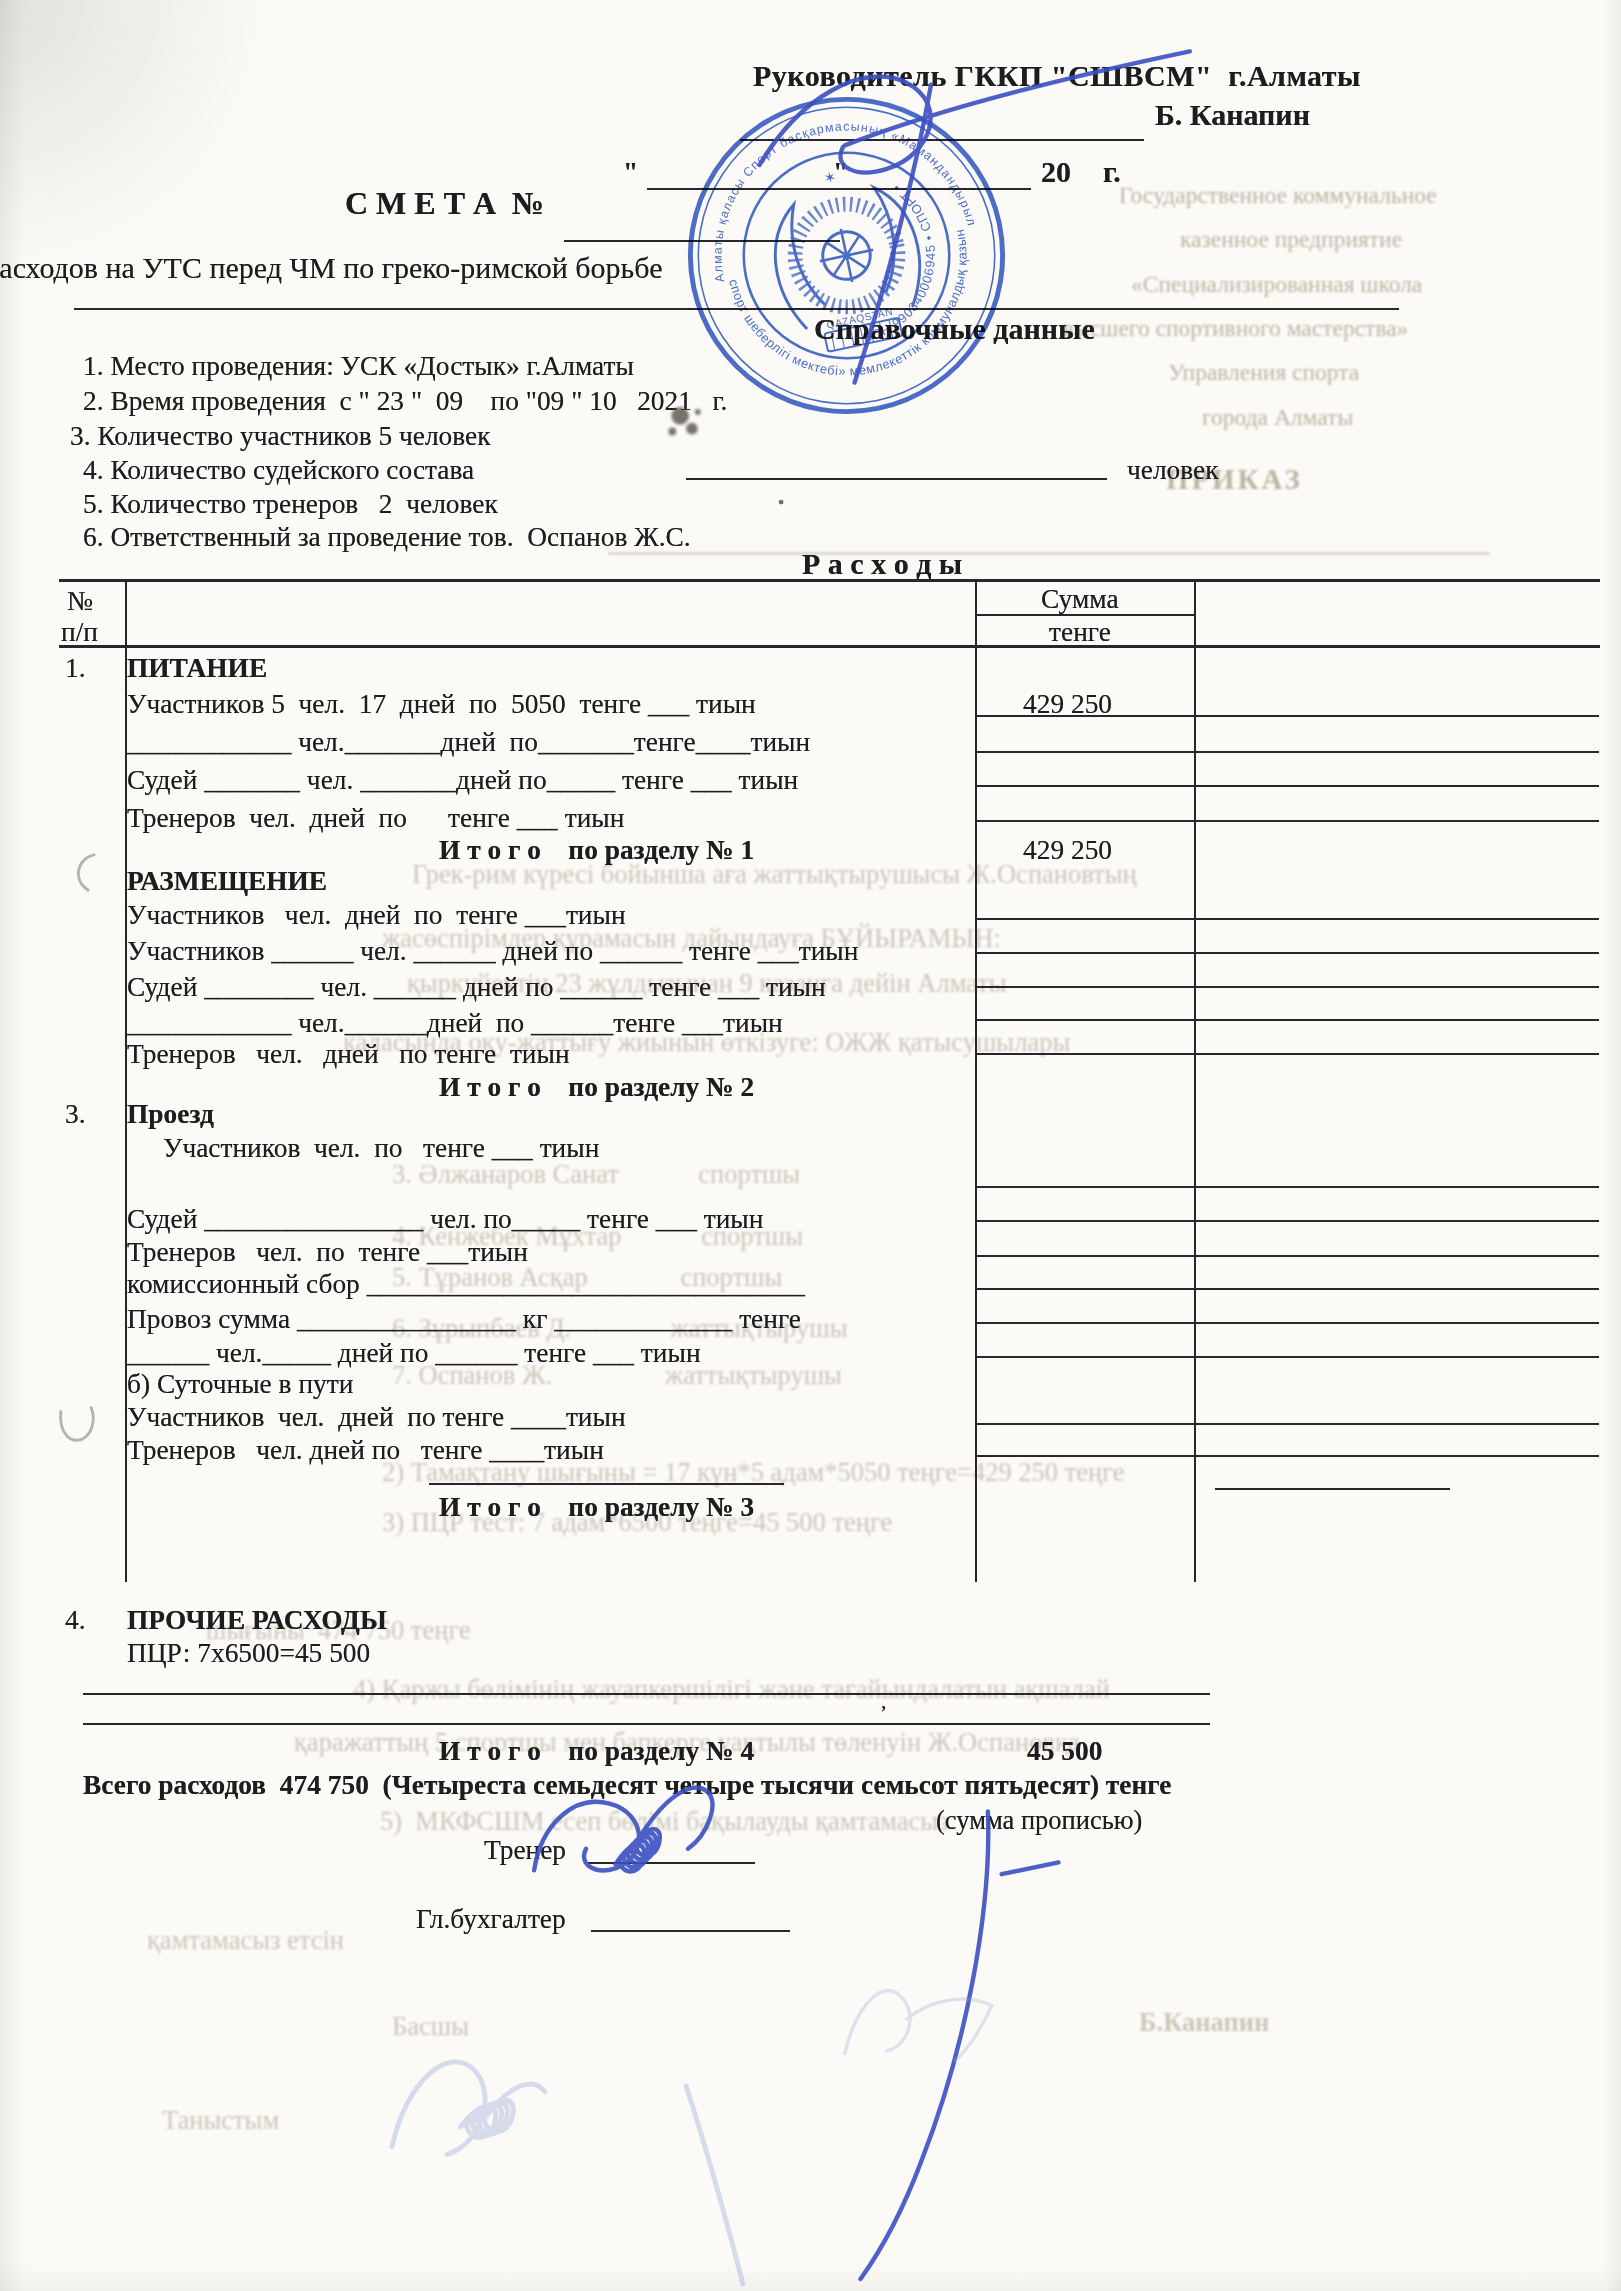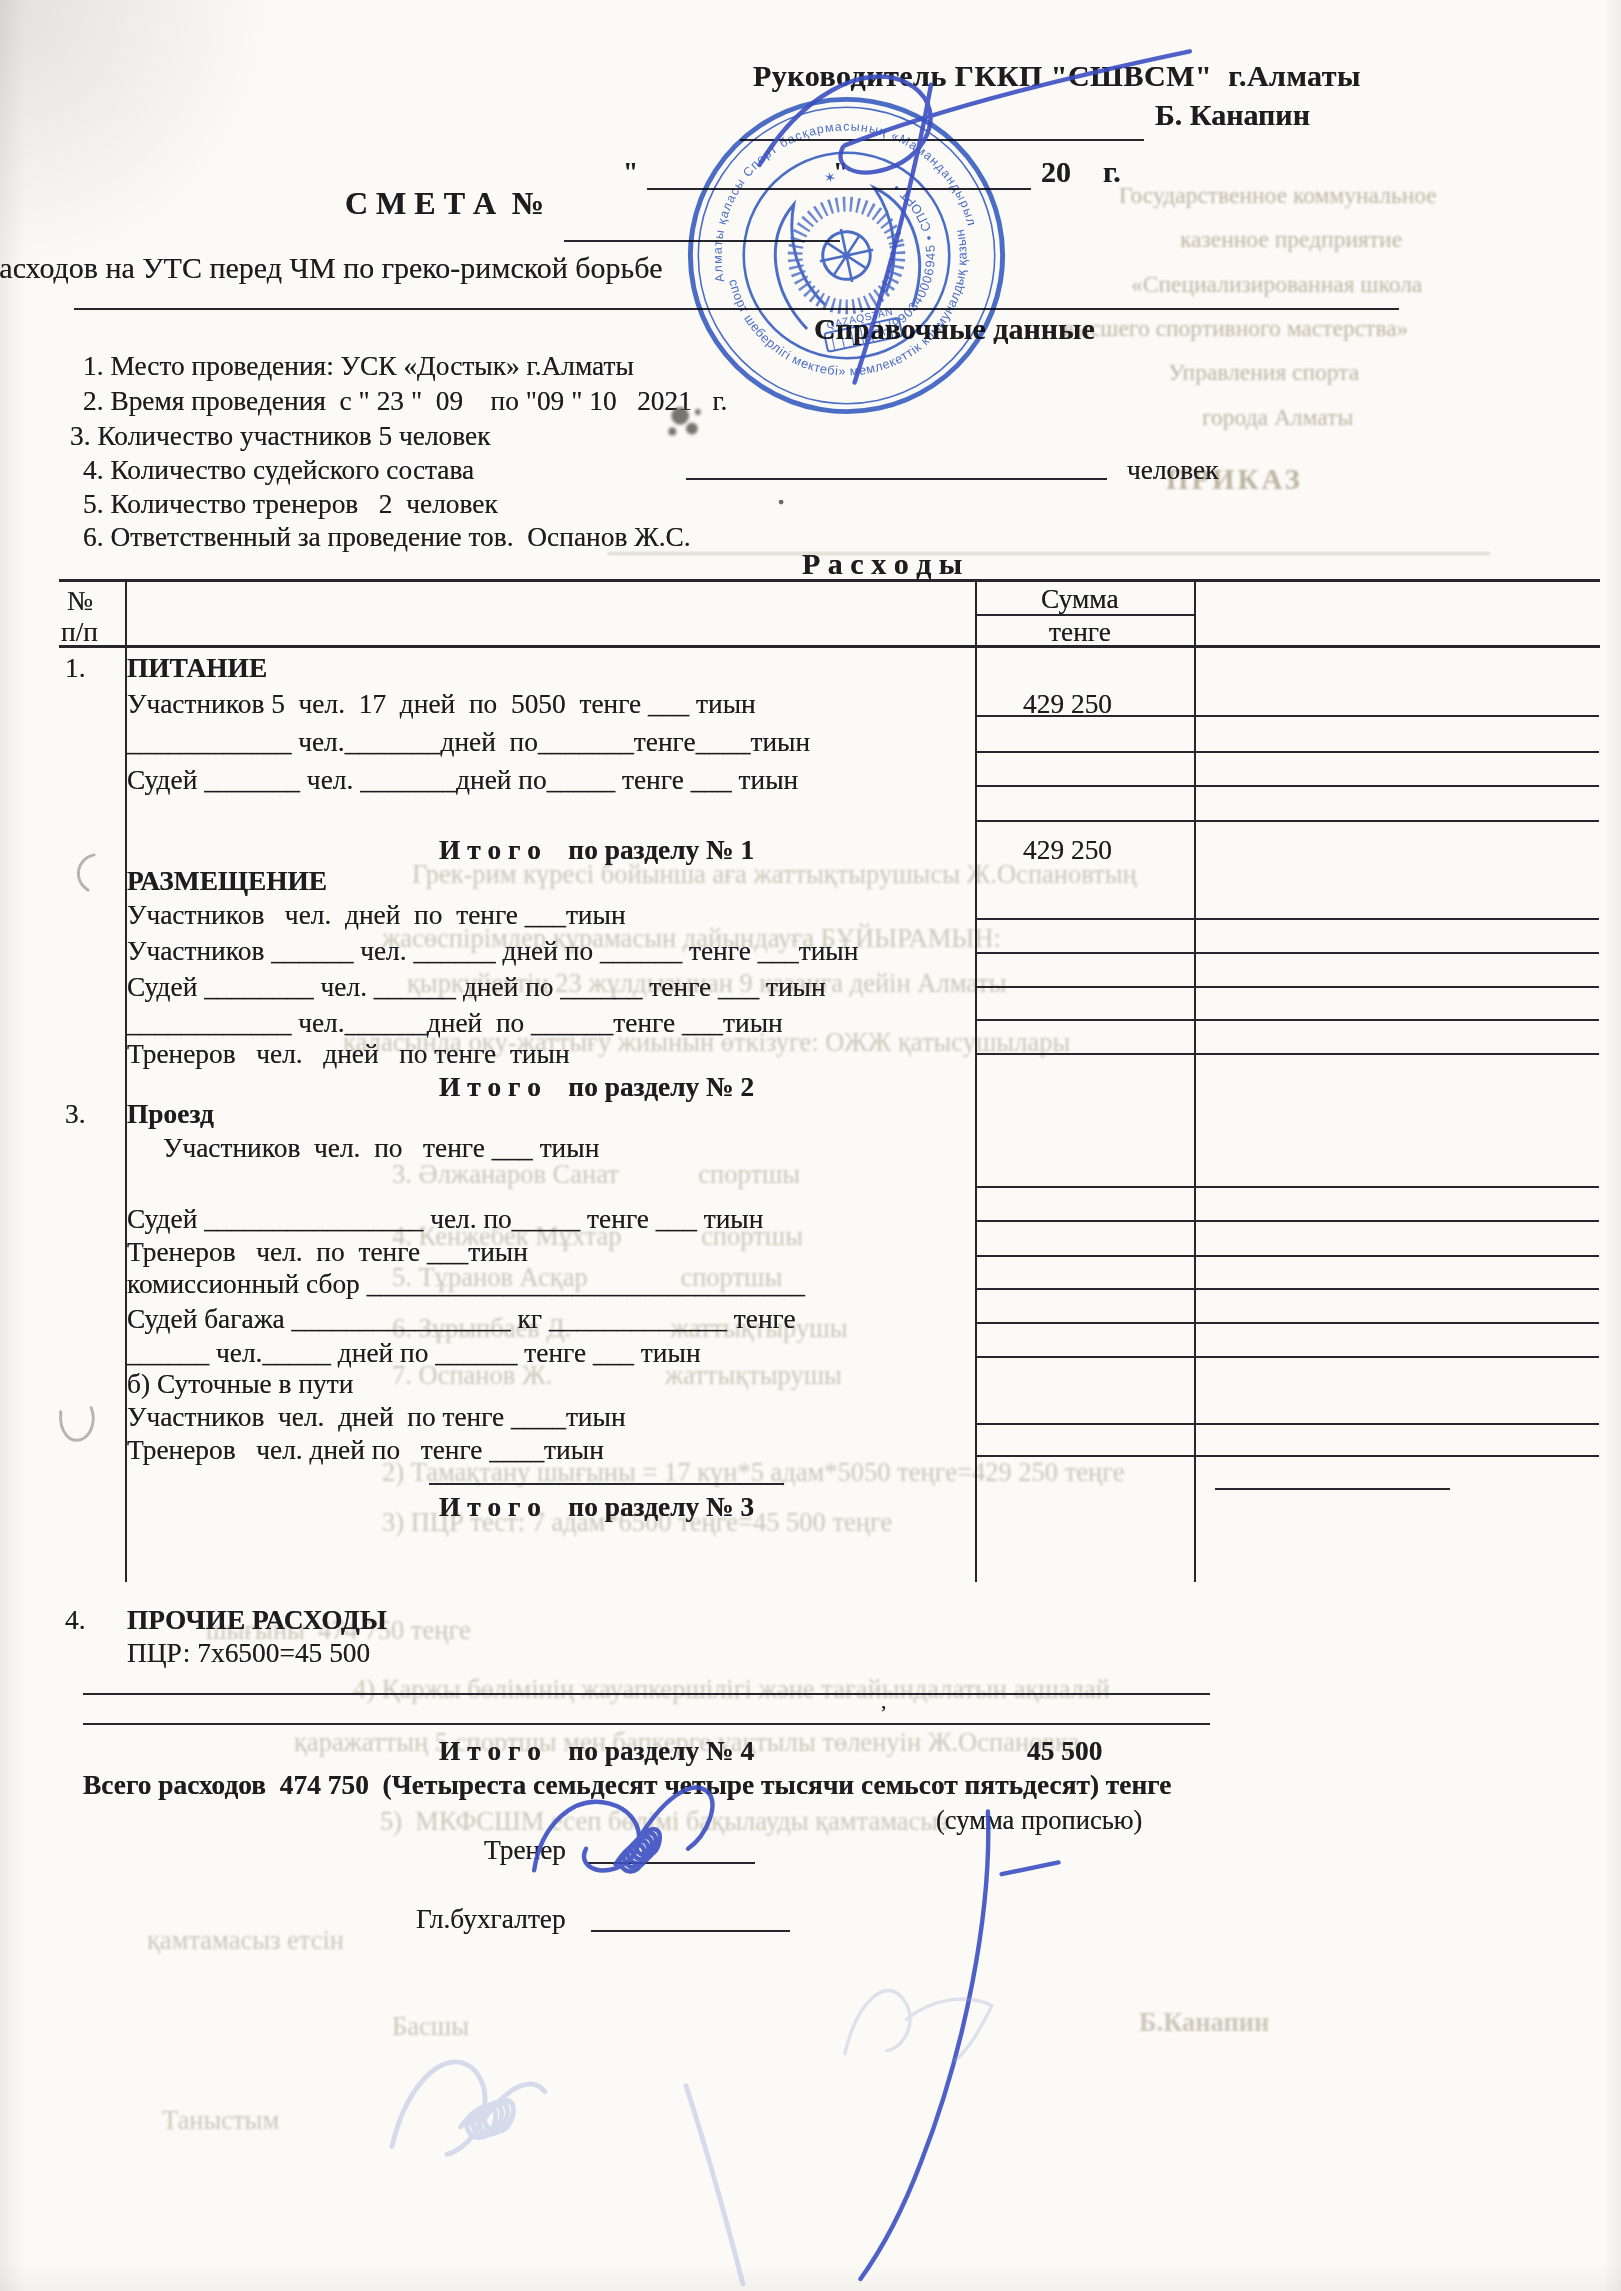--- a/index.html
+++ b/index.html
@@ -114,38 +114,39 @@
   <div class="t" style="left:61px;top:617px;">п/п</div>
   <div class="t" style="left:1041px;top:584px;">Сумма</div>
   <div class="t" style="left:1049px;top:617px;">тенге</div>
 
   <div class="t" style="left:65px;top:653px;">1.</div>
   <div class="t b" style="left:127px;top:653px;">ПИТАНИЕ</div>
   <div class="t" style="left:127px;top:689px;">Участников 5  чел.  17  дней  по  5050  тенге ___ тиын</div>
   <div class="t" style="left:1023px;top:689px;">429 250</div>
   <div class="t" style="left:127px;top:727px;">____________ чел._______дней  по_______тенге____тиын</div>
   <div class="t" style="left:127px;top:765px;">Судей _______ чел. _______дней по_____ тенге ___ тиын</div>
+  <div class="t" style="left:127px;top:803px;">Тренеров  чел.  дней  по      тенге ___ тиын</div>
   <div class="t b" style="left:439px;top:835px;">И т о г о    по разделу № 1</div>
   <div class="t" style="left:1023px;top:835px;">429 250</div>
 
   <div class="t b" style="left:127px;top:866px;">РАЗМЕЩЕНИЕ</div>
   <div class="t" style="left:127px;top:900px;">Участников   чел.  дней  по  тенге ___тиын</div>
   <div class="t" style="left:127px;top:936px;">Участников ______ чел. ______ дней по ______ тенге ___тиын</div>
   <div class="t" style="left:127px;top:972px;">Судей ________ чел. ______ дней по ______ тенге ___ тиын</div>
   <div class="t" style="left:127px;top:1008px;">____________ чел.______дней  по ______тенге ___тиын</div>
   <div class="t" style="left:127px;top:1039px;">Тренеров   чел.   дней   по тенге  тиын</div>
   <div class="t b" style="left:439px;top:1072px;">И т о г о    по разделу № 2</div>
 
   <div class="t" style="left:65px;top:1099px;">3.</div>
   <div class="t b" style="left:127px;top:1099px;">Проезд</div>
   <div class="t" style="left:127px;top:1133px;padding-left:36px;">Участников  чел.  по   тенге ___ тиын</div>
   <div class="t" style="left:127px;top:1204px;">Судей ________________ чел. по_____ тенге ___ тиын</div>
   <div class="t" style="left:127px;top:1237px;">Тренеров   чел.  по  тенге ___тиын</div>
   <div class="t" style="left:127px;top:1269px;">комиссионный сбор ________________________________</div>
-  <div class="t" style="left:127px;top:1304px;">Судей багажа ________________ кг _____________ тенге</div>
+  <div class="t" style="left:127px;top:1304px;">Провоз сумма ________________ кг _____________ тенге</div>
   <div class="t" style="left:127px;top:1338px;">______ чел._____ дней по ______ тенге ___ тиын</div>
   <div class="t" style="left:127px;top:1369px;">б) Суточные в пути</div>
   <div class="t" style="left:127px;top:1402px;">Участников  чел.  дней  по тенге ____тиын</div>
   <div class="t" style="left:127px;top:1435px;">Тренеров   чел. дней по   тенге ____тиын</div>
   <div class="rule" style="left:429px;top:1483px;width:355px;"></div>
   <div class="rule" style="left:1215px;top:1488px;width:235px;"></div>
   <div class="t b" style="left:439px;top:1492px;">И т о г о    по разделу № 3</div>
 
   <div class="t" style="left:65px;top:1605px;">4.</div>
   <div class="t b" style="left:127px;top:1605px;">ПРОЧИЕ РАСХОДЫ</div>

